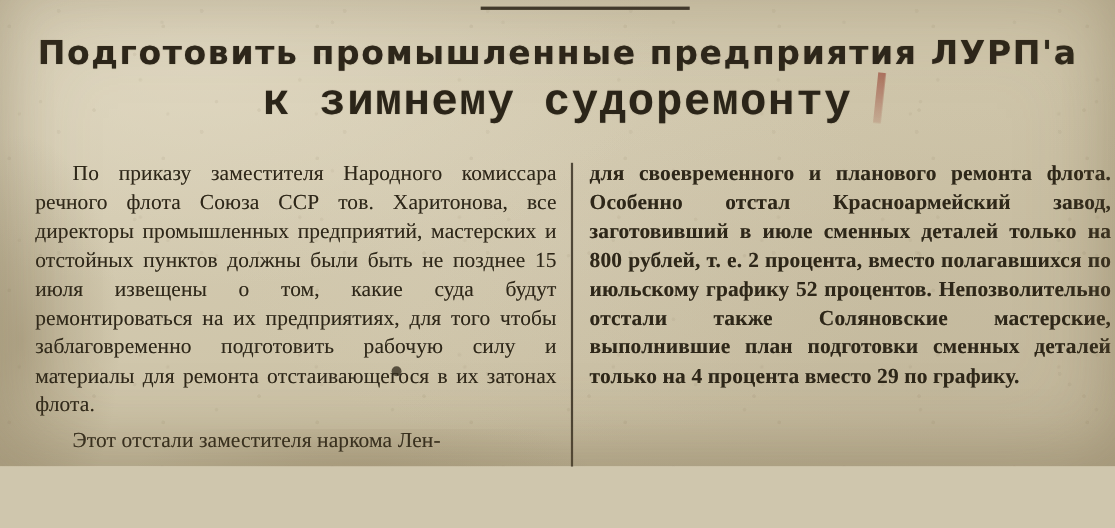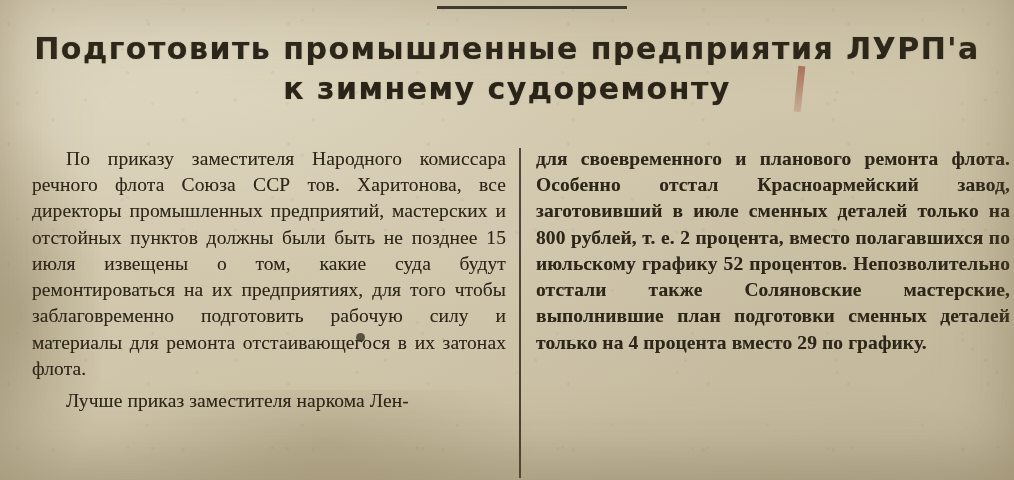--- a/index.html
+++ b/index.html
@@ -11,21 +11,21 @@
     height: 480px;
     overflow: hidden;
     background: #cfc6ad;
     font-family: "Liberation Serif", serif;
   }
 
   
   .page {
     position: relative;
     width: 1014px;
-    height: 480px;
+    height: 424px;
     background:
       radial-gradient(ellipse 600px 300px at 18% 12%, rgba(226,218,196,0.75), rgba(226,218,196,0) 70%),
       radial-gradient(ellipse 700px 420px at 85% 85%, rgba(191,180,153,0.55), rgba(191,180,153,0) 72%),
       radial-gradient(ellipse 420px 260px at 50% 50%, rgba(214,205,182,0.5), rgba(214,205,182,0) 75%),
       linear-gradient(160deg, #d9d1b8 0%, #d3cab0 30%, #cdc3a7 62%, #c6bb9e 100%);
     overflow: hidden;
   }
 
   
   .grain {
@@ -103,21 +103,21 @@
     width: 1014px;
     text-align: center;
     font-family: "DejaVu Sans", sans-serif;
     font-weight: bold;
     color: #2b2519;
     letter-spacing: 1.5px;
     line-height: 1.26;
     text-shadow: 0 0 1px rgba(60,50,34,0.45);
   }
   .headline .l1 { font-size: 30px; display: block; }
-  .headline .l2 { font-size: 30px; display: block; margin-top: 2px; }
+  .headline .l2 { font-size: 40px; display: block; margin-top: 2px; font-family: Liberation Mono, monospace; }
 
   
   .columns {
     position: absolute;
     left: 32px;
     top: 146px;
     width: 978px;
     display: flex;
     gap: 0;
   }
@@ -165,21 +165,21 @@
   <div class="headline">
     <span class="l1">Подготовить промышленные предприятия ЛУРП'а</span>
     <span class="l2">к зимнему судоремонту</span>
   </div>
 
   <div class="col-rule"></div>
 
   <div class="columns">
     <div class="col left">
       <p><span class="indent"></span><span>По приказу заместителя Народного комиссара речного флота Союза ССР тов. Харитонова, все директоры промышленных предприятий, мастерских и отстойных пунктов должны были быть не позднее 15 июля извещены о том, какие суда будут ремонтироваться на их предприятиях, для того чтобы заблаговременно подготовить рабочую силу и материалы для ремонта отстаивающегося в их затонах флота.</span></p>
-      <p><span class="indent"></span><span>Лучше приказ заместителя наркома Лен-</span></p>
+      <p><span class="indent"></span><span>Этот отстали заместителя наркома Лен-</span></p>
     </div>
     <div class="col right">
       <p><span>для своевременного и планового ремонта флота. Особенно отстал Красноармейский завод, заготовивший в июле сменных деталей только на 800 рублей, т. е. 2 процента, вместо полагавшихся по июльскому графику 52 процентов. Непозволительно отстали также Соляновские мастерские, выполнившие план подготовки сменных деталей только на 4 процента вместо 29 по графику.</span></p>
     </div>
   </div>
 
   <div class="vignette"></div>
 </div>
 
 </body></html>

